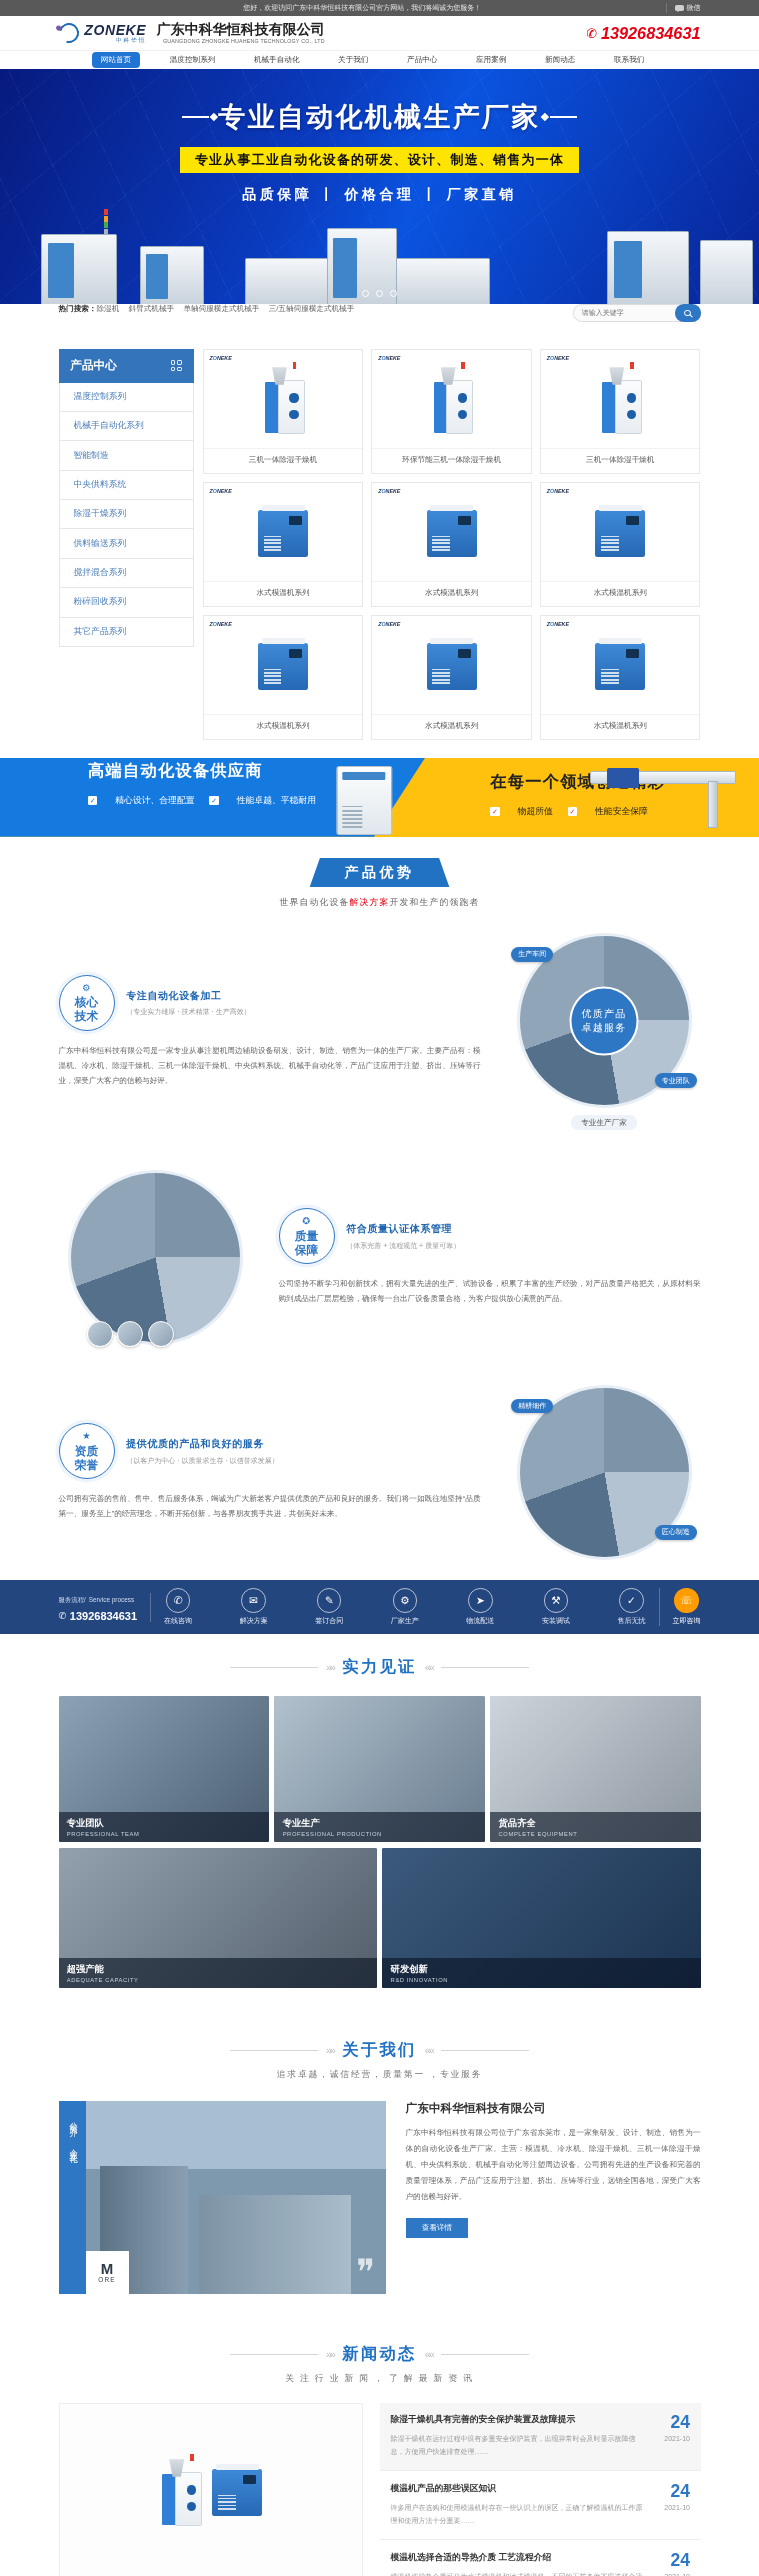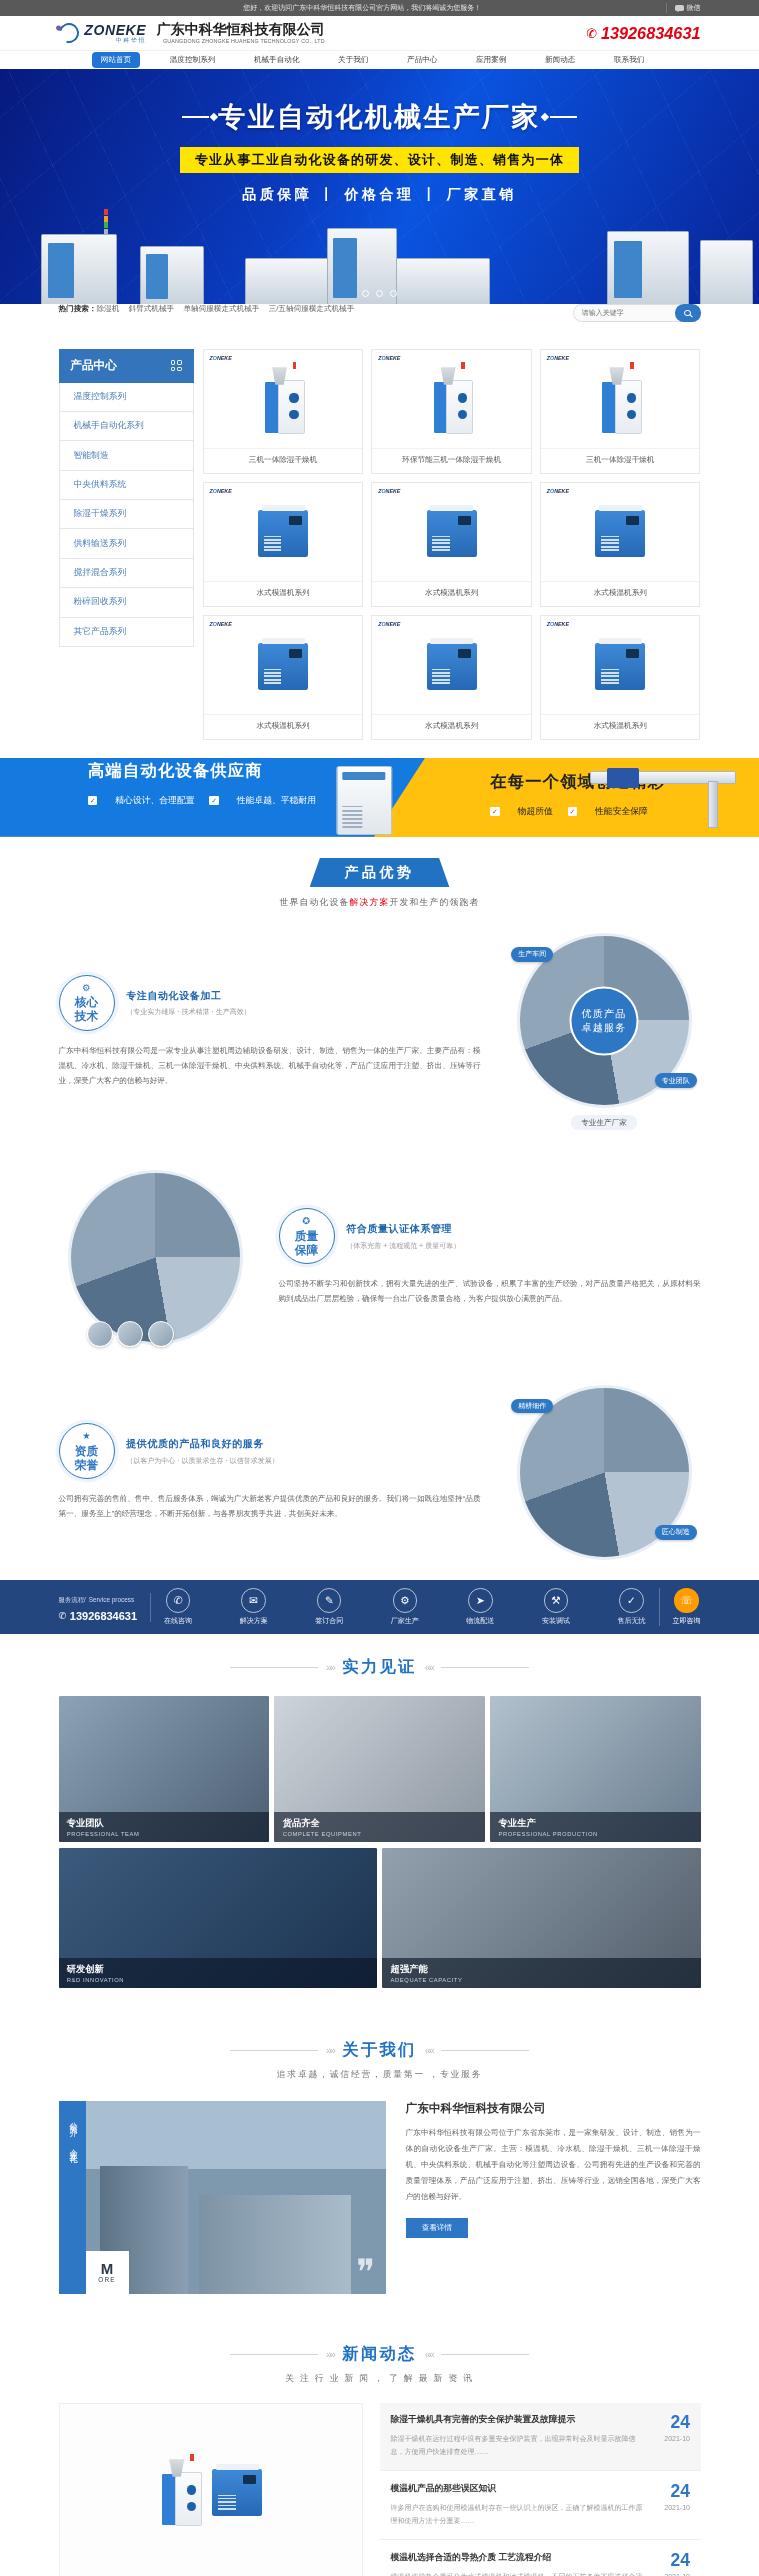--- a/index.html
+++ b/index.html
@@ -651,44 +651,44 @@
     </div>
   </div>
   <div class="wrap">
     <div class="sg-row sg-r1">
       <div class="sg-cell ph1">
         <div class="sg-cap">
             <div class="sg-cn">专业团队</div>
             <div class="sg-en">PROFESSIONAL TEAM</div>
           </div>
       </div>
+      <div class="sg-cell ph3">
+        <div class="sg-cap">
+            <div class="sg-cn">专业生产</div>
+            <div class="sg-en">PROFESSIONAL PRODUCTION</div>
+          </div>
+      </div>
       <div class="sg-cell ph2">
         <div class="sg-cap">
             <div class="sg-cn">货品齐全</div>
             <div class="sg-en">COMPLETE EQUIPMENT</div>
           </div>
       </div>
-      <div class="sg-cell ph3">
+    </div>
+    <div class="sg-row sg-r2">
+      <div class="sg-cell ph4">
         <div class="sg-cap">
-            <div class="sg-cn">专业生产</div>
-            <div class="sg-en">PROFESSIONAL PRODUCTION</div>
-          </div>
-      </div>
-    </div>
-    <div class="sg-row sg-r2">
+            <div class="sg-cn">超强产能</div>
+            <div class="sg-en">ADEQUATE CAPACITY</div>
+          </div>
+      </div>
       <div class="sg-cell ph5">
         <div class="sg-cap">
             <div class="sg-cn">研发创新</div>
             <div class="sg-en">R&amp;D INNOVATION</div>
-          </div>
-      </div>
-      <div class="sg-cell ph4">
-        <div class="sg-cap">
-            <div class="sg-cn">超强产能</div>
-            <div class="sg-en">ADEQUATE CAPACITY</div>
           </div>
       </div>
     </div>
   </div>
 </div>
 
 <div class="about">
   <div class="sec-title">
     <div class="st-row">
       <span class="st-line"></span>

